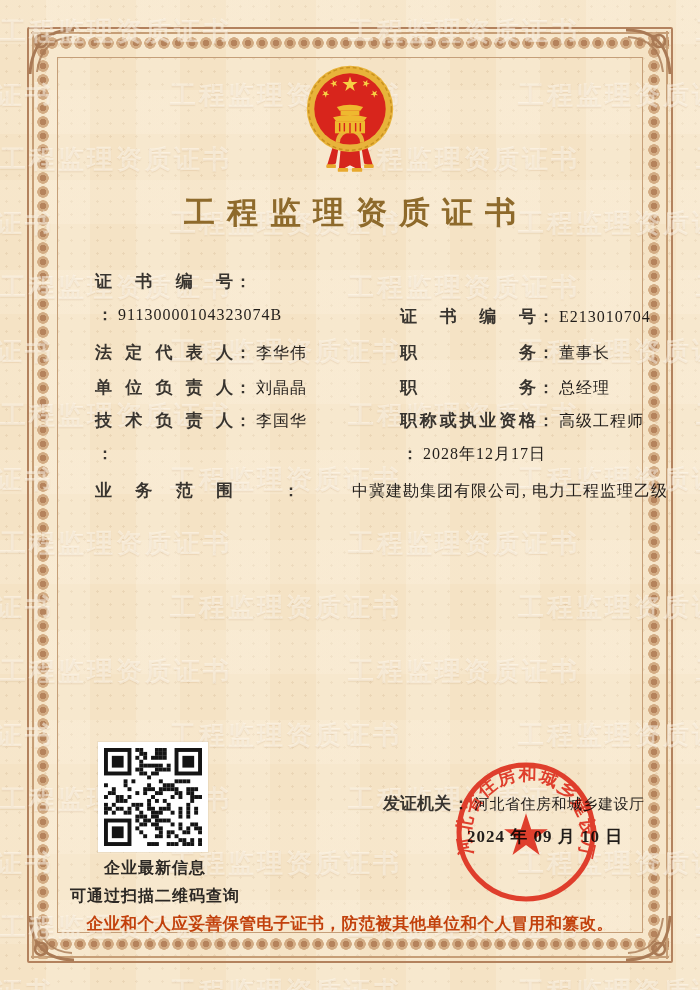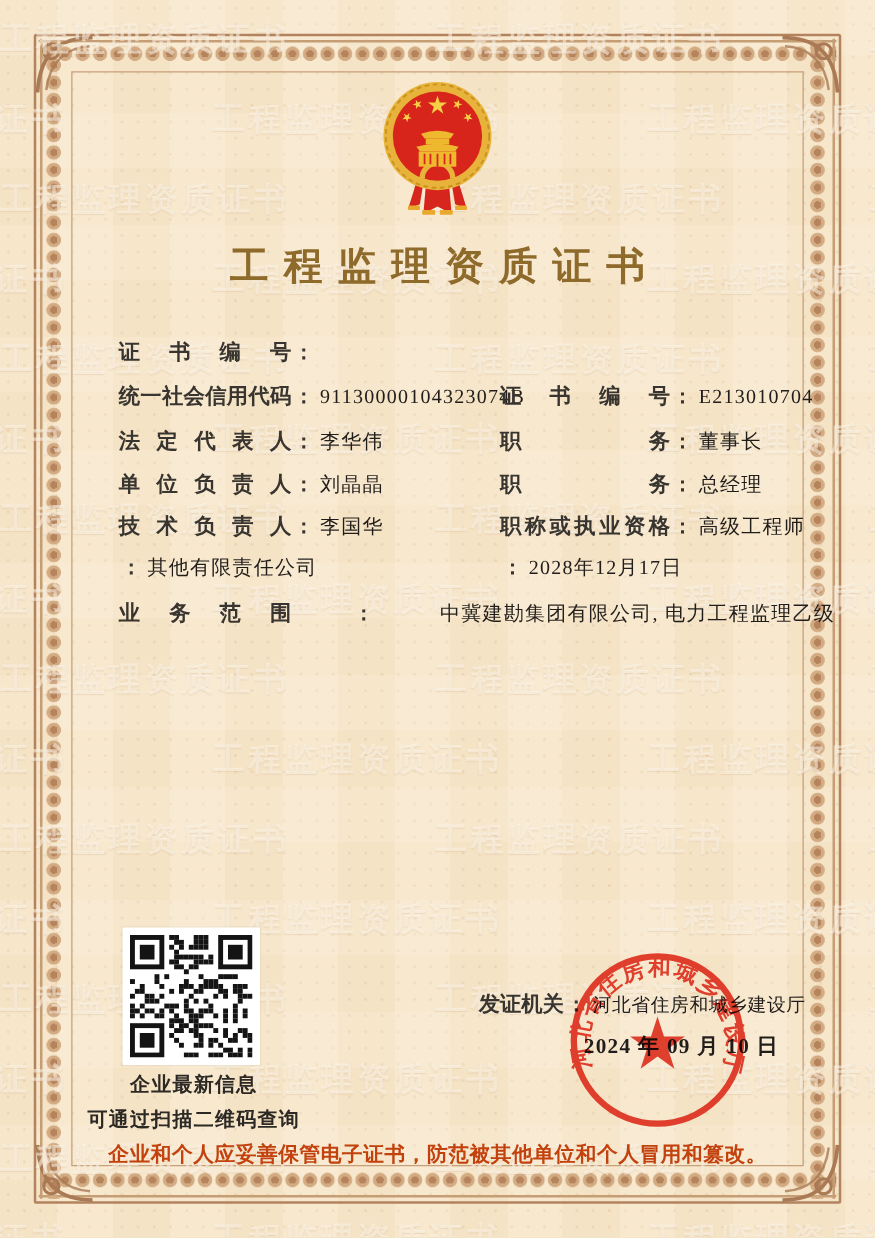--- a/index.html
+++ b/index.html
@@ -214,21 +214,20 @@
   <div class="title">工程监理资质证书</div>
 
   <div class="fields">
 
     <div class="row r1">
       <span class="lbl">证书编号</span>
         <span class="colon">：</span>
     </div>
 
     <div class="row r2">
-      <span class="lbl">统一社会信用代码</span>
         <span class="colon">：</span>
         <span class="val">91130000104323074B</span>
       <span class="right-col">
         <span class="lbl r">证书编号</span>
           <span class="colon">：</span>
           <span class="val">E213010704</span>
       </span>
     </div>
 
     <div class="row r3">
@@ -259,21 +258,20 @@
         <span class="val">李国华</span>
       <span class="right-col">
         <span class="lbl r">职称或执业资格</span>
           <span class="colon">：</span>
           <span class="val">高级工程师</span>
       </span>
     </div>
 
     <div class="row r6">
         <span class="colon">：</span>
-        <span class="val">其他有限责任公司</span>
       <span class="right-col">
           <span class="colon">：</span>
           <span class="val">2028年12月17日</span>
       </span>
     </div>
 
     <div class="row r7">
       <span class="lbl">业务范围</span>
         <span class="colon">：</span>
         <span class="val">中冀建勘集团有限公司, 电力工程监理乙级</span>

